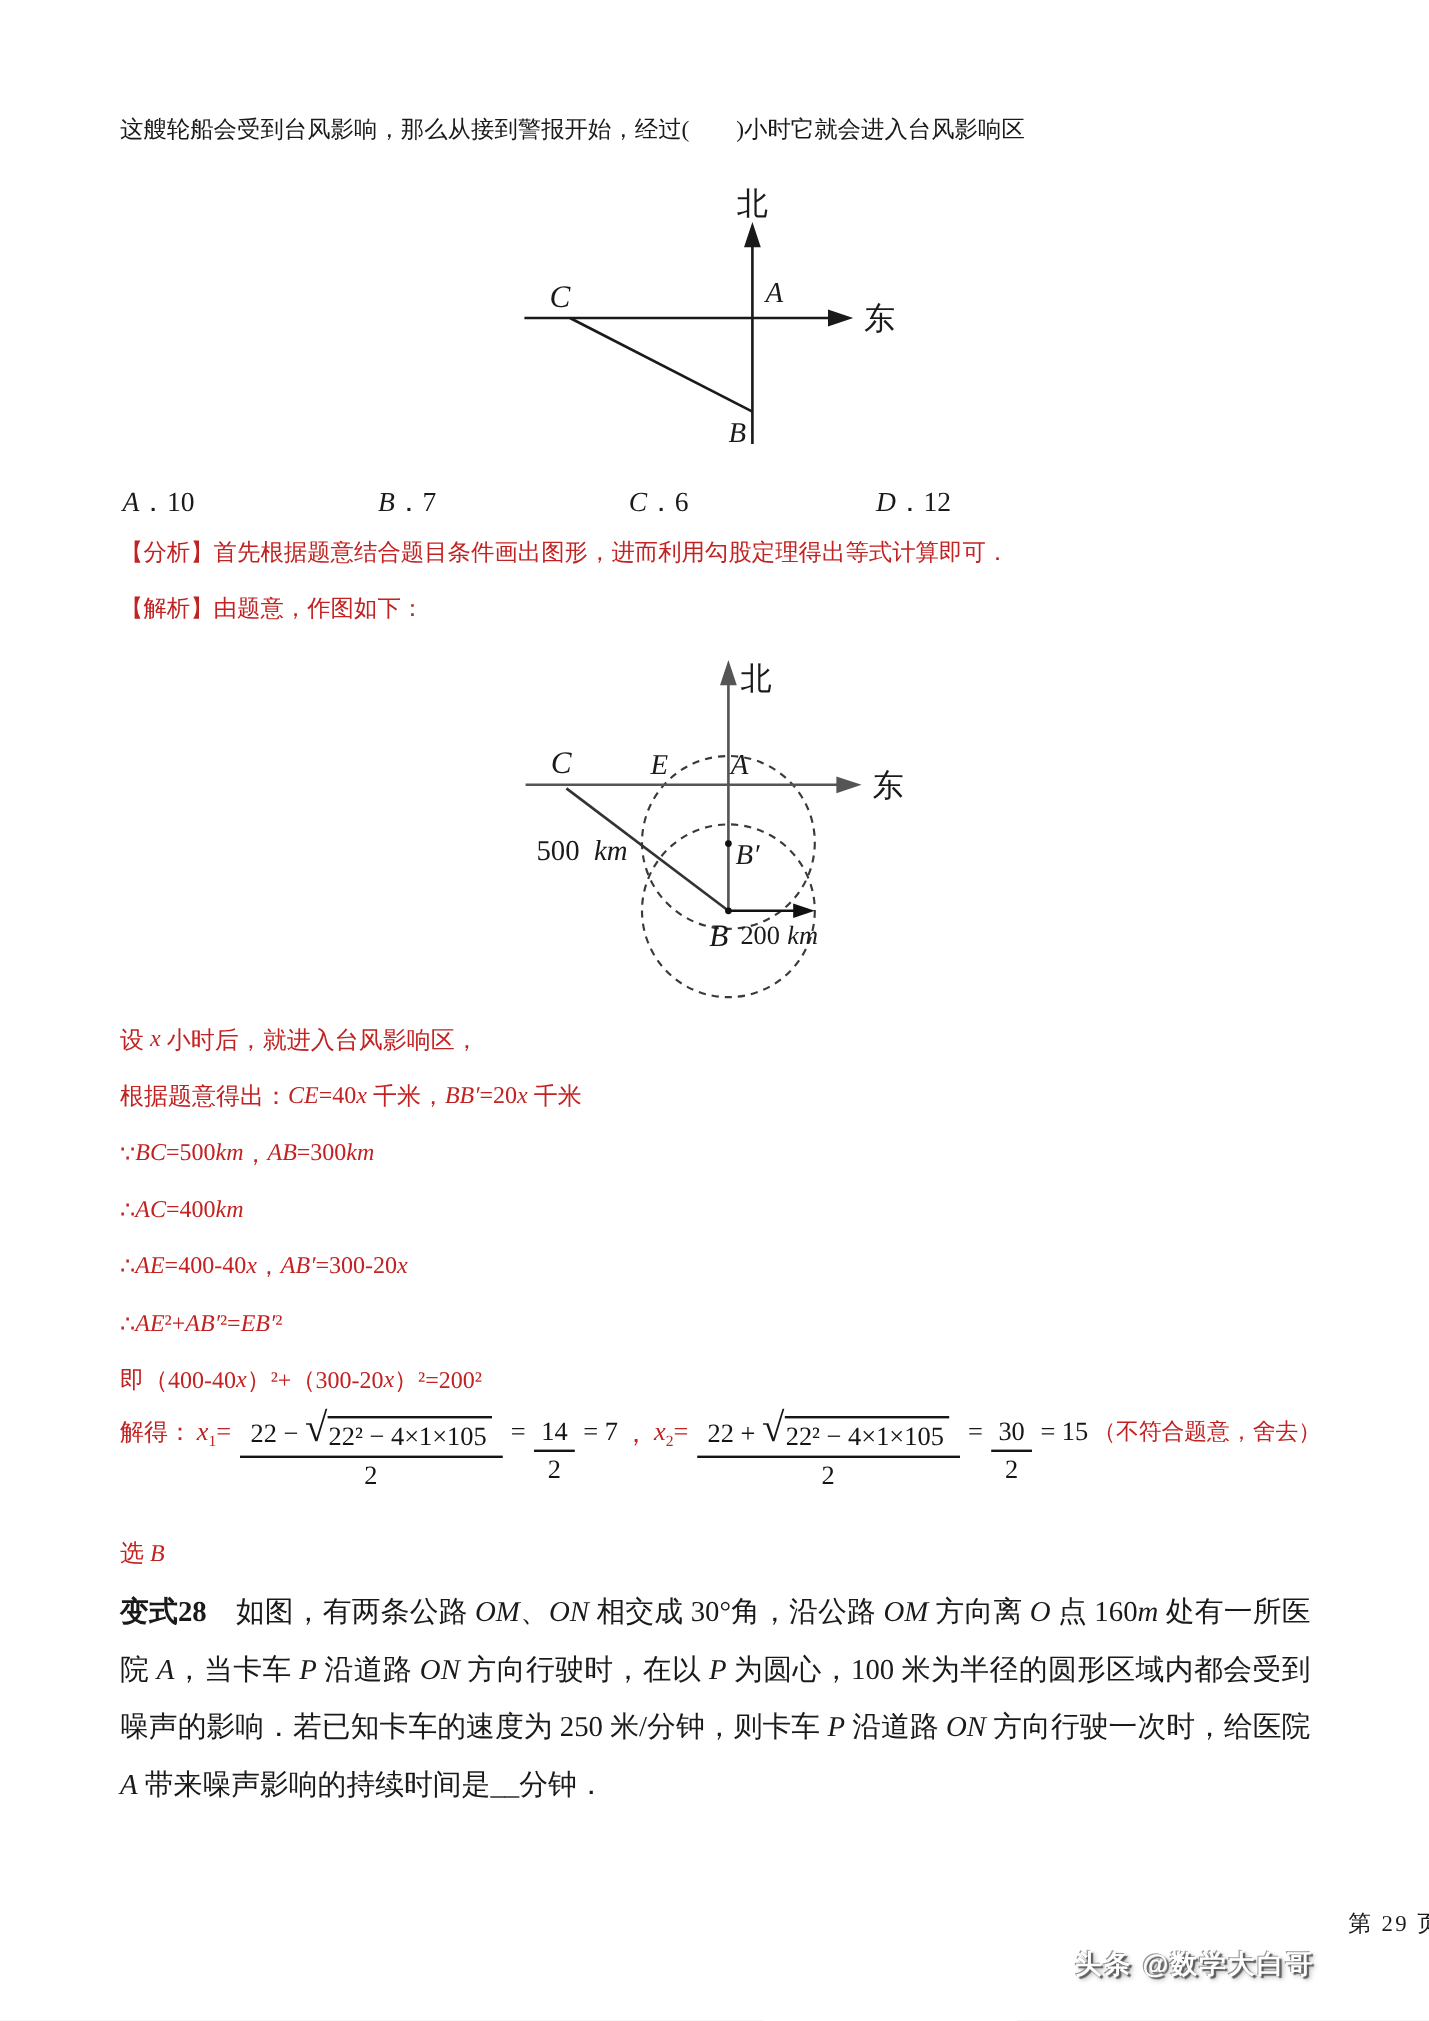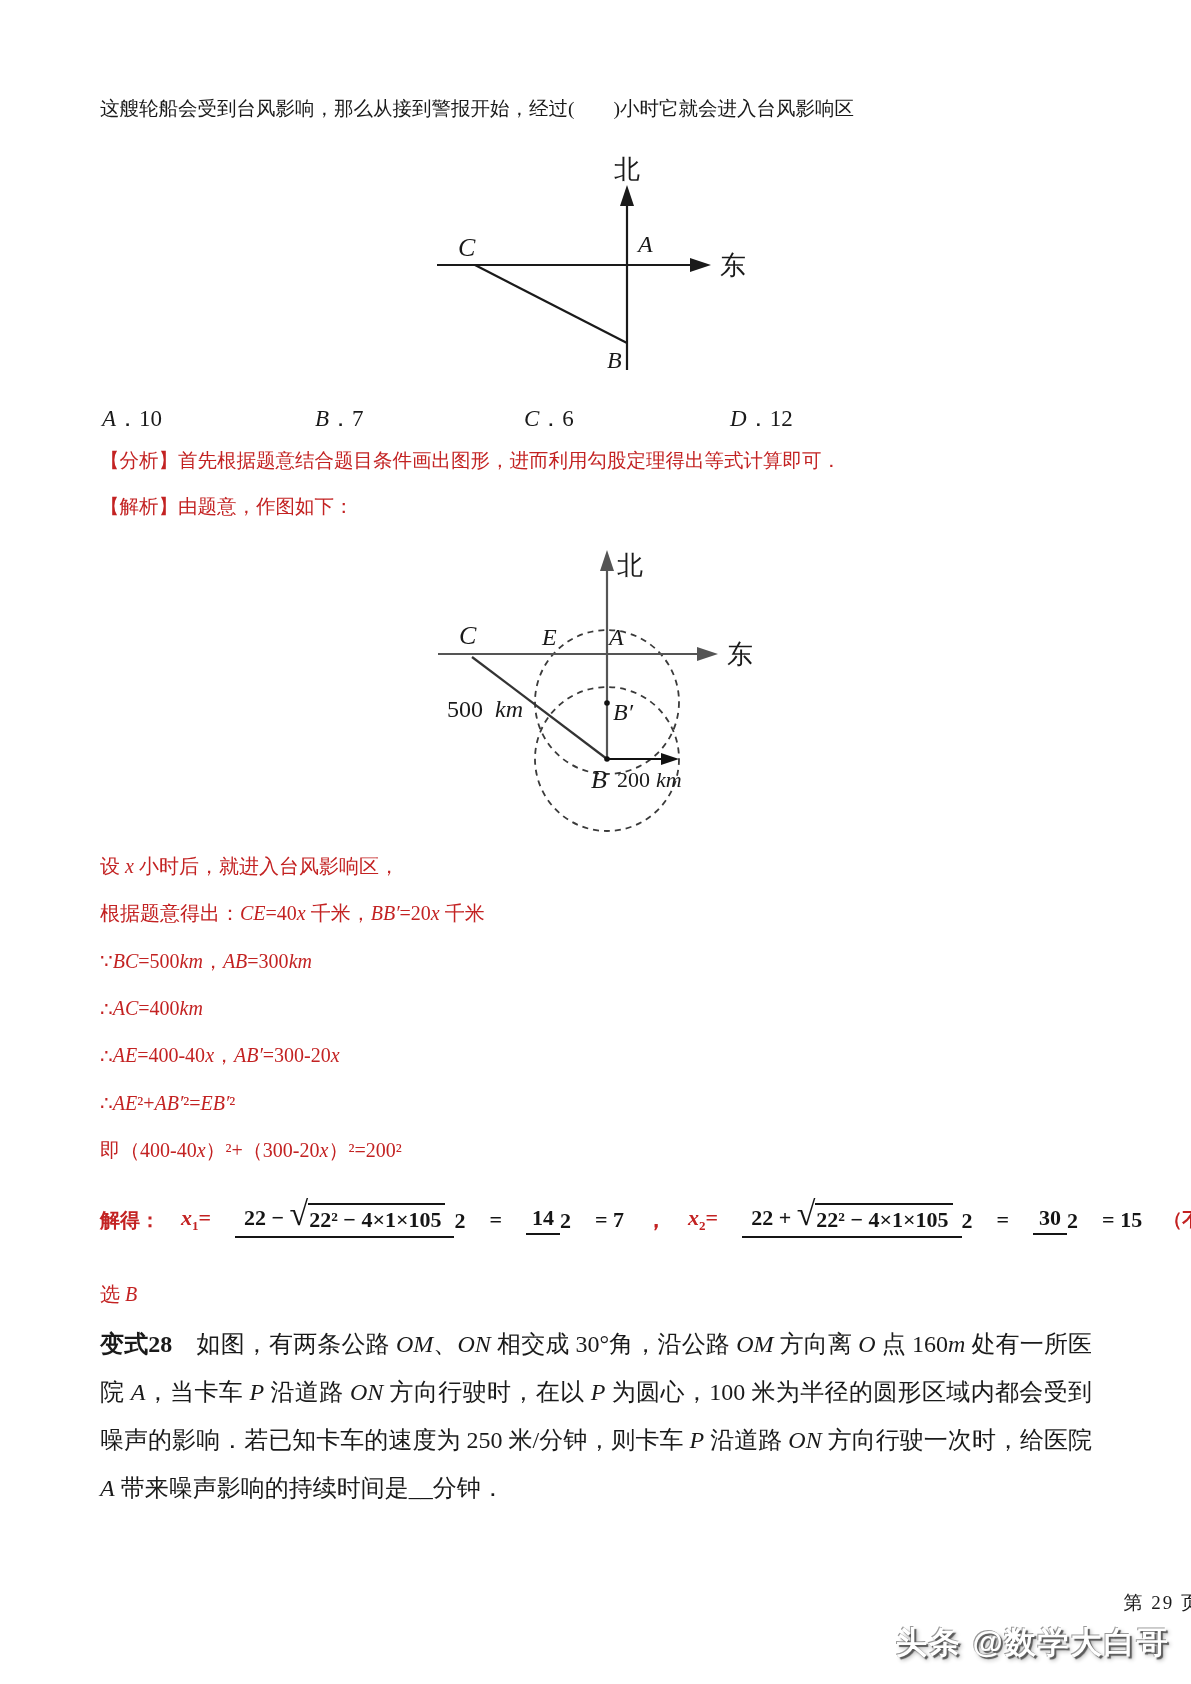--- a/index.html
+++ b/index.html
@@ -25,44 +25,44 @@
 
   .analysis-line{left:100px;top:447px;width:1000px;font-size:19.5px;}
   .solution-line-head{left:100px;top:493px;width:800px;font-size:19.5px;}
 
   .solution-lines{left:100px;top:843px;font-size:20px;}
   .sline{height:47.3px;display:flex;align-items:center;white-space:pre;}
 
   
   .formula-row{
     left:100px;top:1180px;height:80px;width:1080px;
-    display:flex;align-items:center;gap:21px;
-    font-size:22px;color:#151515;white-space:pre;font-weight:bold;
+    display:flex;align-items:flex-start;gap:4px;
+    font-size:22px;color:#151515;white-space:pre;
   }
   .formula-row .lead{font-size:20px;}
   .formula-row sub{font-size:13px;}
-  .frac{display:inline-flex;flex-direction:row;align-items:center;vertical-align:middle;margin:0 3px;}
+  .frac{display:inline-flex;flex-direction:column;align-items:center;vertical-align:middle;margin:0 3px;}
   .frac .num{display:flex;align-items:center;padding:0 9px 3px 9px;border-bottom:2px solid #151515;}
   .frac .den{padding-top:2px;}
   .frac-sm .num{padding:0 6px 2px 6px;}
   .sqrt{display:inline-flex;align-items:flex-start;}
   .sqrt-sign{font-size:34px;line-height:26px;transform:translateY(-2px);}
   .radicand{border-top:2px solid #151515;padding:2px 4px 0 1px;}
   .formula-note{font-size:19px;white-space:nowrap;}
 
   .choose-line{left:100px;top:1281px;font-size:20px;}
 
   .variation{left:100px;top:1320px;width:992px;font-size:24px;line-height:48px;text-align:justify;}
 
   .footer{left:11px;top:1590px;width:100%;text-align:right;font-size:19px;letter-spacing:2px;}
 
   .watermark{
     left:896px;top:1622px;
     font-family:"Liberation Sans","DejaVu Sans",sans-serif;
-    font-weight:700;font-size:31px;letter-spacing:2px;
+    font-weight:700;font-size:22px;letter-spacing:2px;
     color:#ffffff;
     text-shadow:2px 2px 1px #5a5a5a,-1px -1px 0 #9a9a9a,3px 3px 4px rgba(0,0,0,0.30);
     white-space:nowrap;
   }
 
   svg text{font-family:"Liberation Serif","DejaVu Serif",serif;fill:#1a1a1a;}
   svg .it{font-style:italic;}
 </style>
 </head>
 <body>

